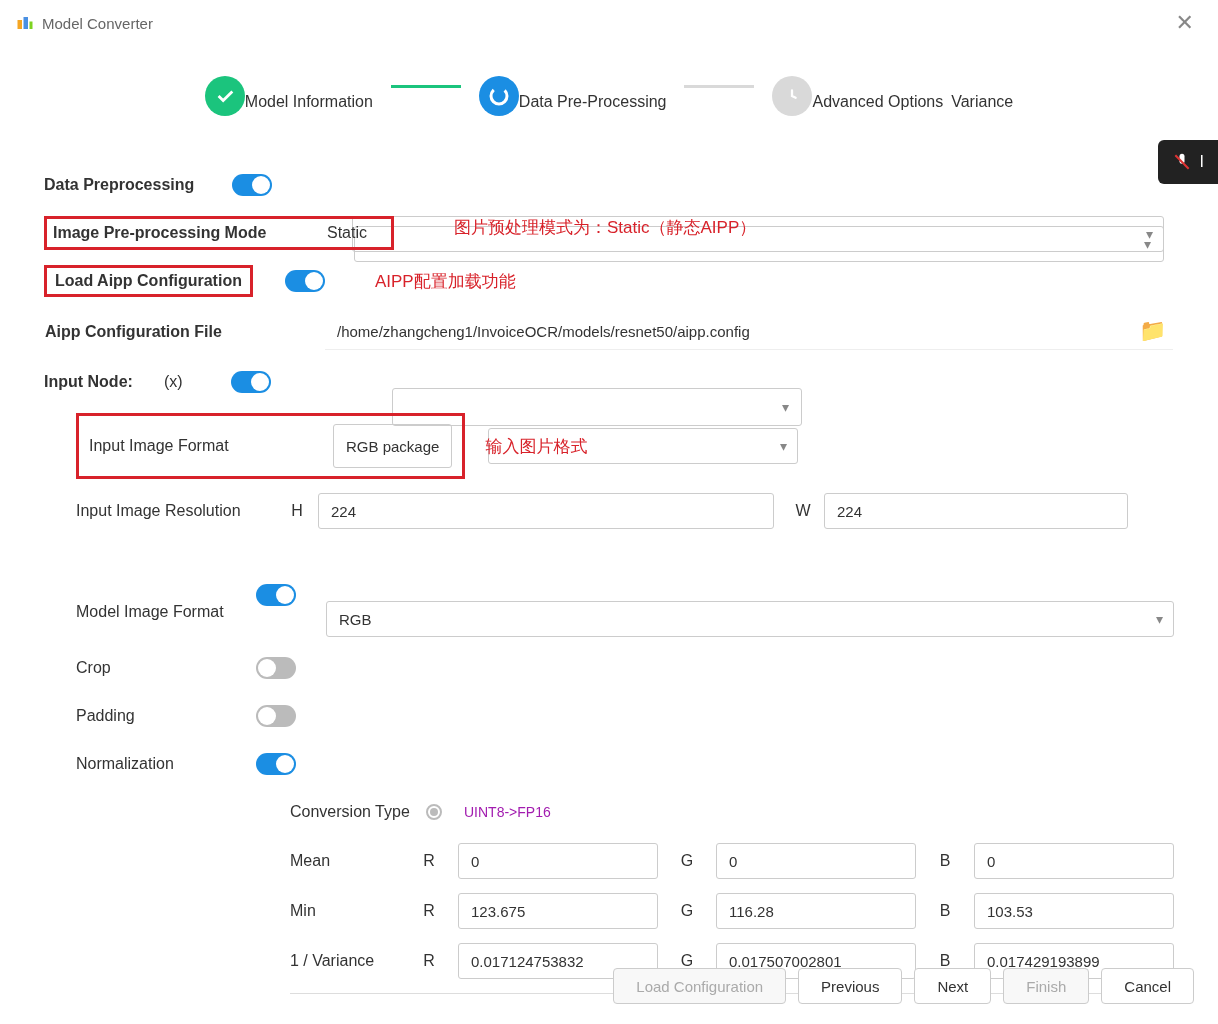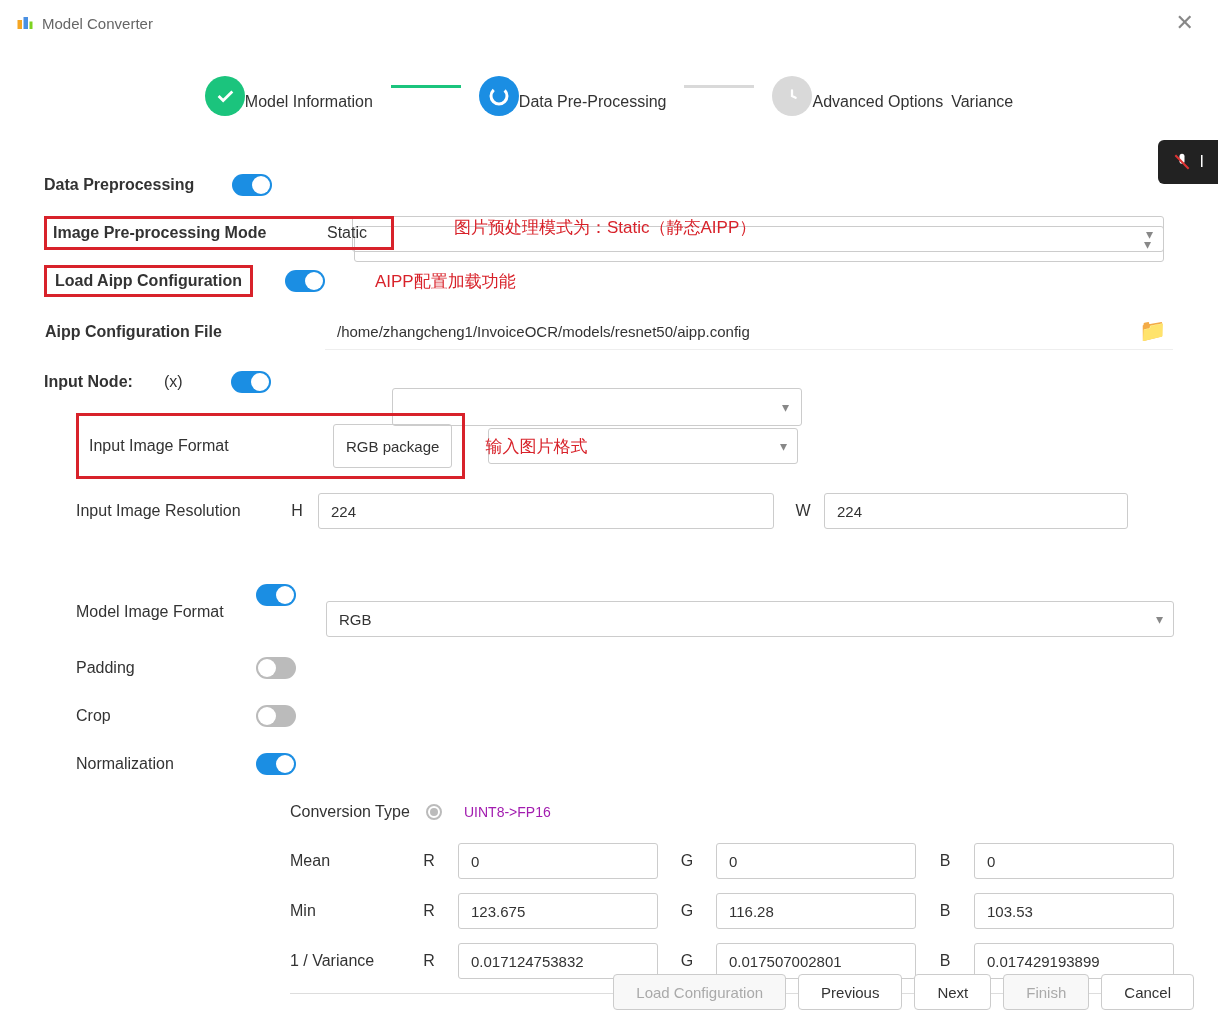--- a/index.html
+++ b/index.html
@@ -38,21 +38,21 @@
     .select::after { content: '▾'; position: absolute; right: 10px; color: #888; font-size: 14px; }
     .input { height: 36px; border: 1px solid #ccc; border-radius: 3px; padding: 0 12px; font-size: 15px; background: #fff; display: flex; align-items: center; }
     
     .indent { padding-left: 32px; }
     .indent2 { padding-left: 246px; }
     
     .channel-label { width: 22px; font-size: 16px; text-align: center; }
     .params-label { width: 130px; font-size: 16px; }
     .hr { border: none; border-top: 1px solid #ddd; margin: 12px 0 18px 246px; max-width: 916px; }
     
-    .footer { position: absolute; bottom: 14px; right: 24px; display: flex; gap: 12px; }
+    .footer { position: absolute; bottom: 20px; right: 24px; display: flex; gap: 12px; }
     .btn { height: 36px; padding: 0 22px; border: 1px solid #ccc; border-radius: 4px; background: #fff; font-size: 15px; cursor: pointer; display: flex; align-items: center; }
     .btn.disabled { color: #aaa; background: #f8f8f8; }
     
     .mic-badge { position: absolute; right: 0; top: 140px; background: #222; color: #fff; padding: 12px 14px; border-radius: 6px 0 0 6px; display: flex; align-items: center; gap: 8px; }
     .mic-icon { width: 20px; height: 20px; }
     
     .file-row .input { flex: 1; border: none; background: transparent; }
     .file-row { border: 1px solid transparent; }
     .folder-icon { color: #bbb; font-size: 22px; margin-right: 6px; }
     
@@ -178,26 +178,26 @@
 
   <div class="row indent" style="margin-top:24px;">
     <span style="font-size:16px;min-width:180px;margin-top:34px;">Model Image Format</span>
     <div class="toggle on" style="margin-right:30px;"></div>
     <div class="select" style="flex:1;margin-top:48px;">
         <span>RGB</span>
       </div>
   </div>
 
   <div class="row indent">
+    <span style="font-size:16px;min-width:180px;">Crop</span>
+    <div class="toggle off"></div>
+  </div>
+
+  <div class="row indent">
     <span style="font-size:16px;min-width:180px;">Padding</span>
-    <div class="toggle off"></div>
-  </div>
-
-  <div class="row indent">
-    <span style="font-size:16px;min-width:180px;">Crop</span>
     <div class="toggle off"></div>
   </div>
 
   <div class="row indent">
     <span style="font-size:16px;min-width:180px;">Normalization</span>
     <div class="toggle on"></div>
   </div>
 
   <div class="row indent2">
     <span class="params-label">Conversion Type</span>

